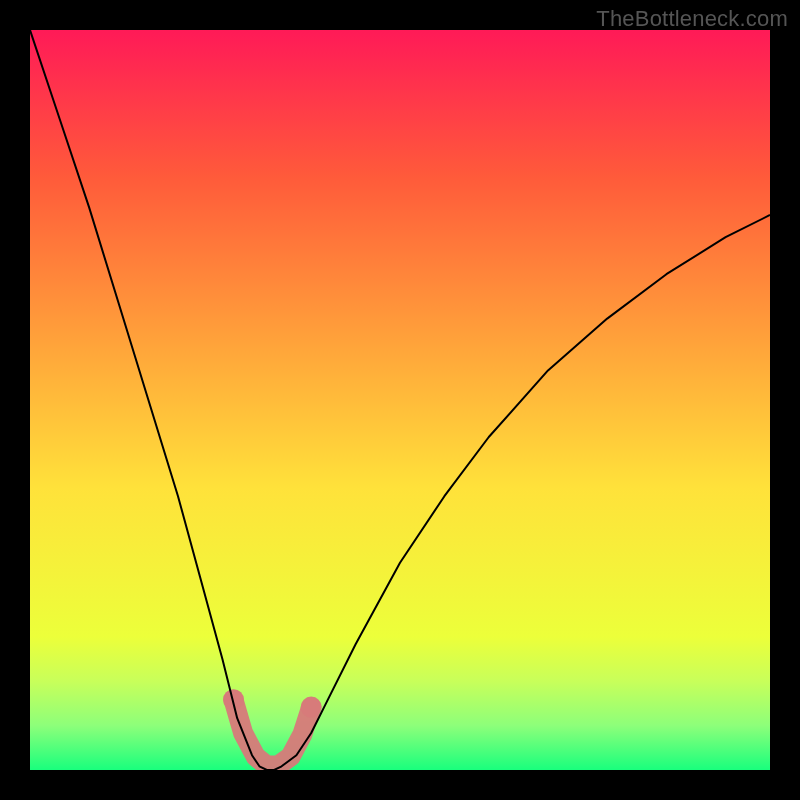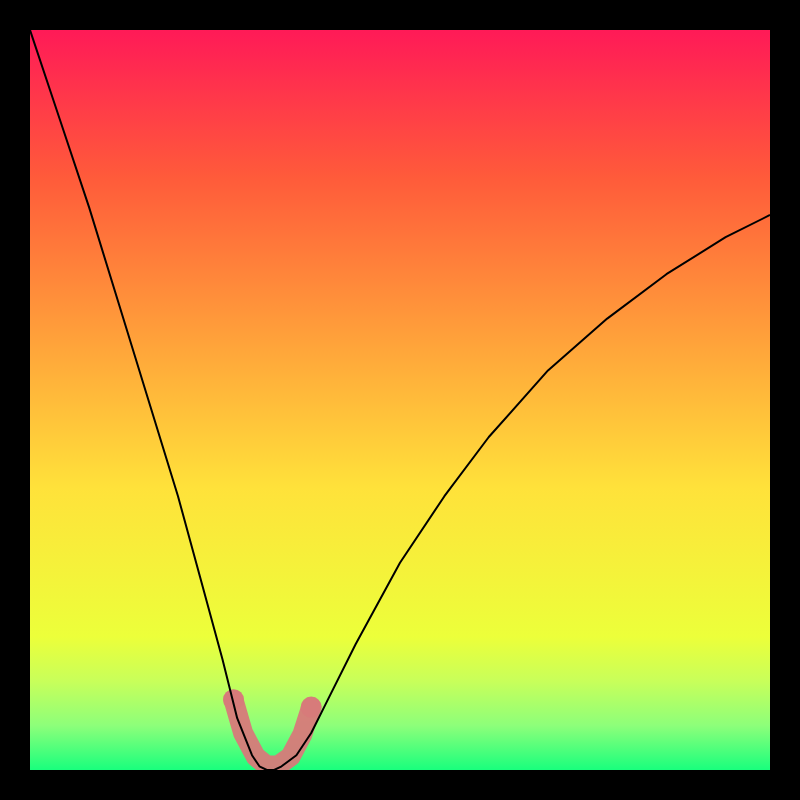--- a/index.html
+++ b/index.html
@@ -34,20 +34,21 @@
     font-weight: 500;
     letter-spacing: 0.2px;
     user-select: none;
   }
 </style>
 </head>
 <body>
 
 <div class="frame">
 
+  <div class="watermark">TheBottleneck.com</div>
 
   <div class="plot">
     <svg id="chart-svg" width="740" height="740" viewBox="0 0 740 740">
       <defs>
         <linearGradient id="bg-grad" x1="0" y1="0" x2="0" y2="1">
             <stop offset="0%" stop-color="#ff1a57"></stop>
             <stop offset="20%" stop-color="#ff5b3a"></stop>
             <stop offset="42%" stop-color="#ffa23a"></stop>
             <stop offset="62%" stop-color="#ffe23a"></stop>
             <stop offset="82%" stop-color="#ecff3a"></stop>

